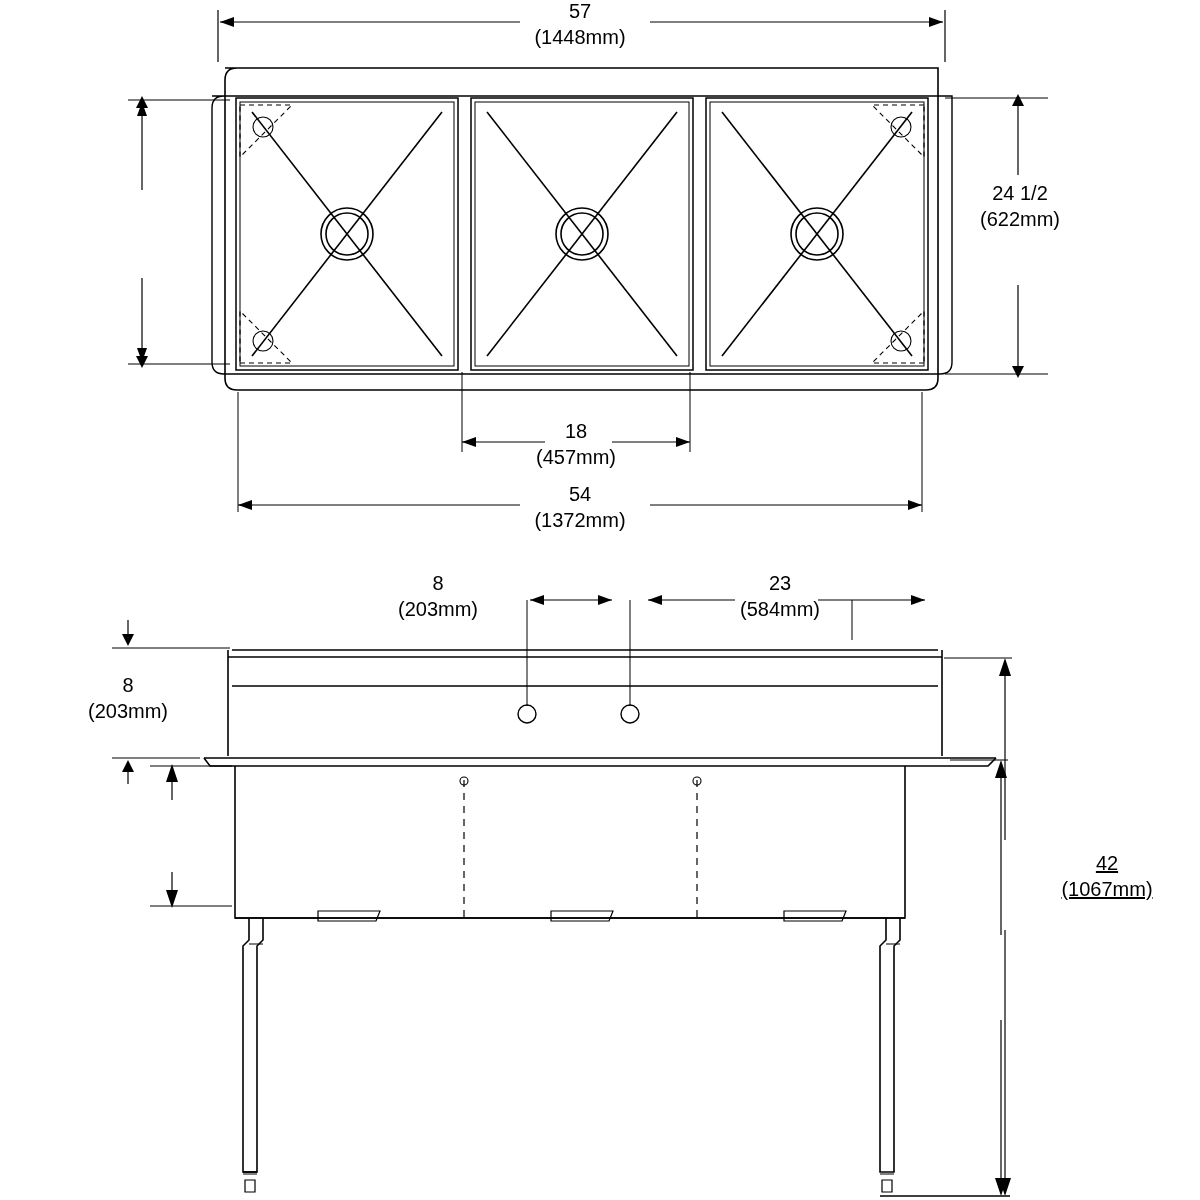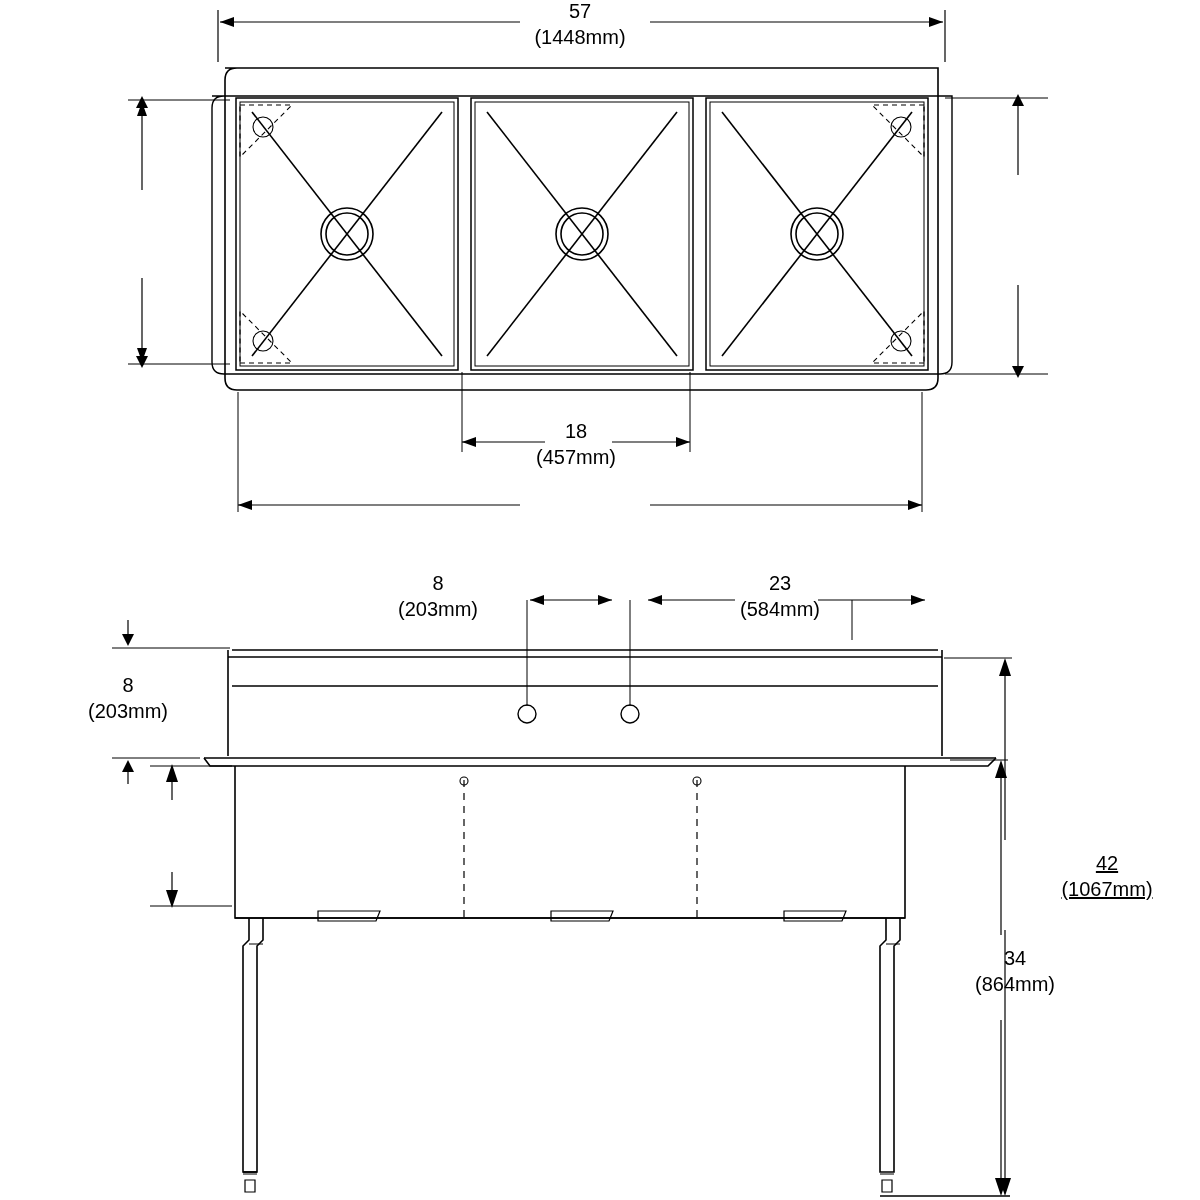--- a/index.html
+++ b/index.html
@@ -165,26 +165,34 @@
       <path d="M995,1178 L1001,1196 L1007,1178 Z" fill="#000" stroke="none"></path>
     </g>
   </svg>
 
   <div class="dim-label" style="left:500px;top:-2px;width:160px;">
     <span>57</span>
     <span class="ln2">(1448mm)</span>
   </div>
 
 
+  <div class="dim-label" style="left:930px;top:180px;width:180px;">
+    <span>24 1/2</span>
+    <span class="ln2">(622mm)</span>
+  </div>
 
   <div class="dim-label" style="left:496px;top:418px;width:160px;">
     <span>18</span>
     <span class="ln2">(457mm)</span>
   </div>
 
+  <div class="dim-label" style="left:500px;top:481px;width:160px;">
+    <span>54</span>
+    <span class="ln2">(1372mm)</span>
+  </div>
 
   <div class="dim-label" style="left:358px;top:570px;width:160px;">
     <span>8</span>
     <span class="ln2">(203mm)</span>
   </div>
 
   <div class="dim-label" style="left:700px;top:570px;width:160px;">
     <span>23</span>
     <span class="ln2">(584mm)</span>
   </div>
@@ -193,18 +201,14 @@
     <span>8</span>
     <span class="ln2">(203mm)</span>
   </div>
 
 
   <div class="dim-label" style="left:1022px;top:850px;width:170px;text-decoration:underline;">
     <span>42</span>
     <span class="ln2">(1067mm)</span>
   </div>
 
-  <div class="dim-label" style="left:930px;top:945px;width:170px;">
-    <span>34</span>
-    <span class="ln2">(864mm)</span>
-  </div>
 
 </div>
 
 </body></html>

